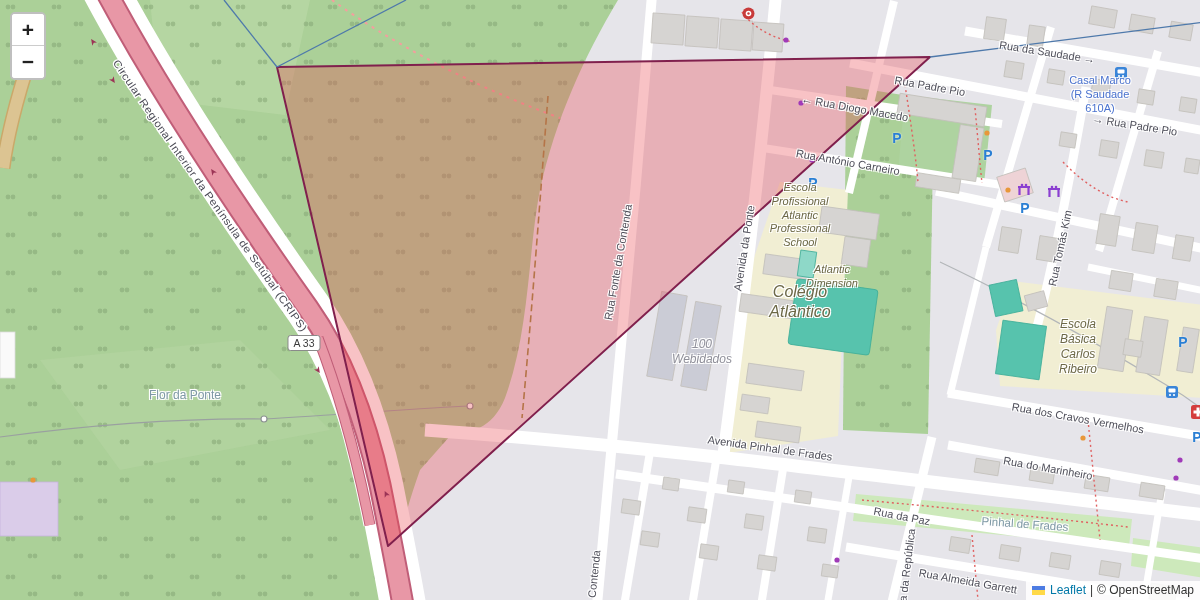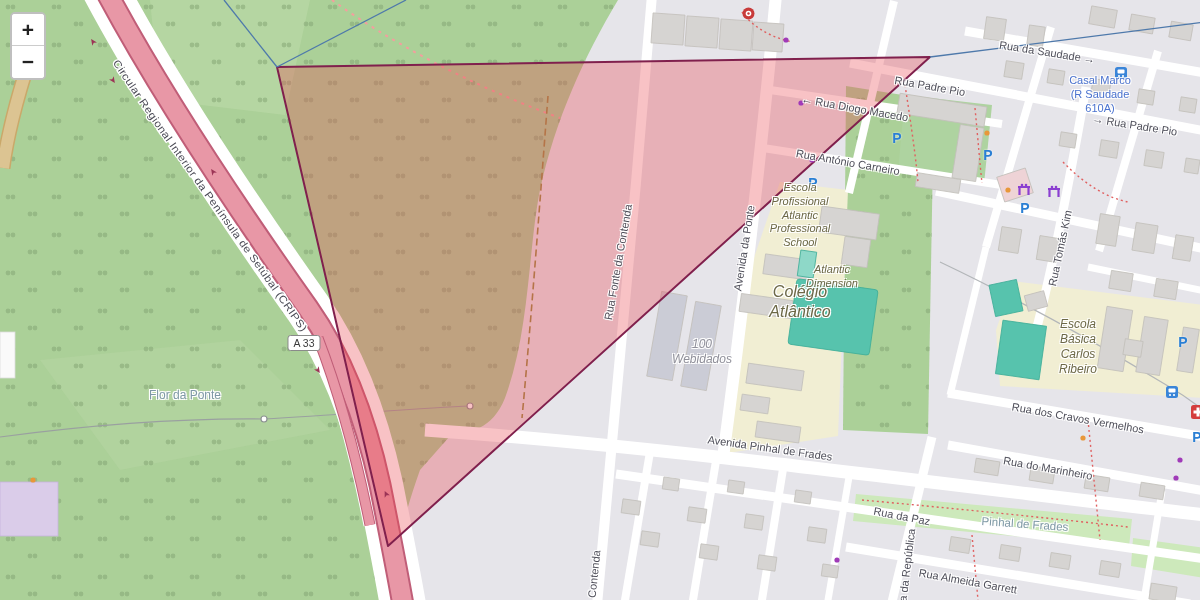--- a/index.html
+++ b/index.html
@@ -340,14 +340,23 @@
         <circle cx="1176" cy="478" r="2.6"></circle>
         <circle cx="837" cy="560" r="2.6"></circle>
       </g>
 </svg>
 
 <div class="zoomctl">
   <button>+</button>
   <button>−</button>
 </div>
 
+<div class="attrib">
+  <span class="flag">
+        <span class="b" style="display:block;"></span>
+        <span class="y" style="display:block;"></span>
+      </span>
+  <a class="leaflet-link">Leaflet</a>
+  <span>|</span>
+  <a class="osm-link">© OpenStreetMap</a>
+</div>
 
 </div>
 
 </body></html>

